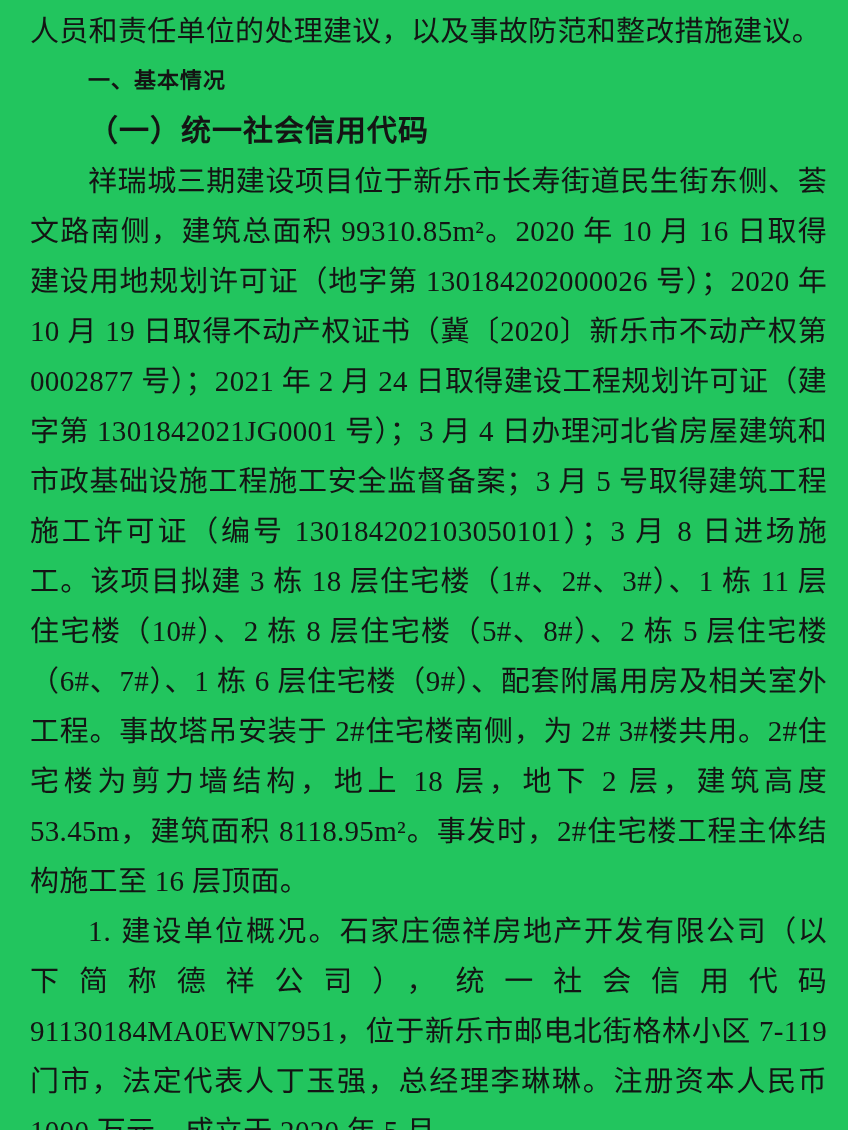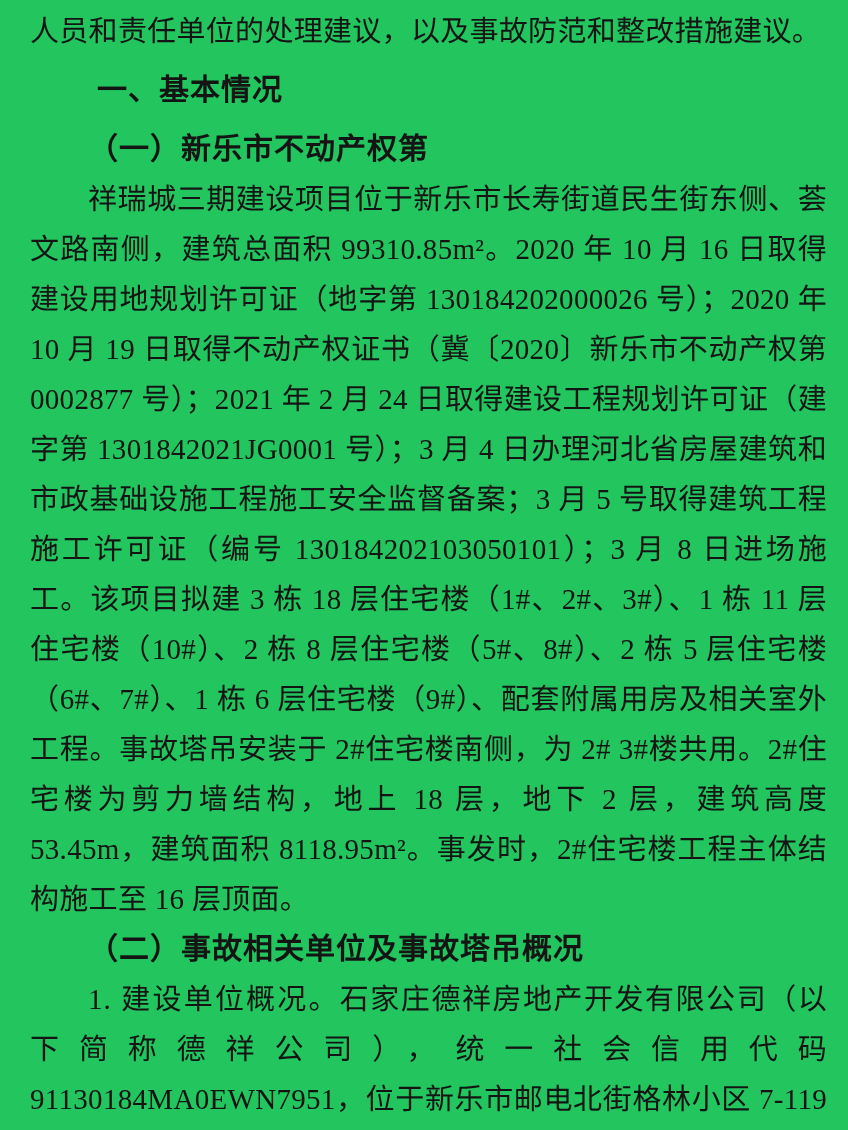--- a/index.html
+++ b/index.html
@@ -23,24 +23,24 @@
     margin: 0;
     font-size: 29px;
     line-height: 50px;
     text-align: justify;
     text-justify: inter-ideograph;
     letter-spacing: 0.3px;
   }
   .indent { text-indent: 58px; }
   .no-indent { text-indent: 0; }
   .h-hei {
-    margin: 9px;
+    margin: 0;
     font-family: Liberation Sans, sans-serif;
     font-weight: 700;
-    font-size: 30px;
+    font-size: 22px;
     line-height: 50px;
     text-indent: 58px;
     letter-spacing: 1px;
   }
   .h-kai {
     margin: 0;
     font-family: "Liberation Serif", "DejaVu Serif", serif;
     font-weight: 700;
     font-size: 30px;
     line-height: 50px;
@@ -54,21 +54,20 @@
 </style>
 </head>
 <body>
 
 <div class="page">
 
   <p class="body-par no-indent">人员和责任单位的处理建议，以及事故防范和整改措施建议。</p>
 
   <h2 class="h-hei">一、基本情况</h2>
 
-  <h3 class="h-kai">（一）新乐市不动产权第</h3>
+  <h3 class="h-kai">（一）统一社会信用代码</h3>
 
   <p class="body-par indent">祥瑞城三期建设项目位于新乐市长寿街道民生街东侧、荟文路南侧，建筑总面积 99310.85m²。2020 年 10 月 16 日取得建设用地规划许可证（地字第 130184202000026 号）；2020 年 10 月 19 日取得不动产权证书（冀〔2020〕新乐市不动产权第 0002877 号）；2021 年 2 月 24 日取得建设工程规划许可证（建字第 1301842021JG0001 号）；3 月 4 日办理河北省房屋建筑和市政基础设施工程施工安全监督备案；3 月 5 号取得建筑工程施工许可证（编号 130184202103050101）；3 月 8 日进场施工。该项目拟建 3 栋 18 层住宅楼（1#、2#、3#）、1 栋 11 层住宅楼（10#）、2 栋 8 层住宅楼（5#、8#）、2 栋 5 层住宅楼（6#、7#）、1 栋 6 层住宅楼（9#）、配套附属用房及相关室外工程。事故塔吊安装于 2#住宅楼南侧，为 2# 3#楼共用。2#住宅楼为剪力墙结构，地上 18 层，地下 2 层，建筑高度 53.45m，建筑面积 8118.95m²。事发时，2#住宅楼工程主体结构施工至 16 层顶面。</p>
 
-  <h3 class="h-kai">（二）事故相关单位及事故塔吊概况</h3>
 
   <p class="body-par indent"><span class="lead-bold">1. 建设单位概况。</span><span>石家庄德祥房地产开发有限公司（以下简称德祥公司），统一社会信用代码 91130184MA0EWN7951，位于新乐市邮电北街格林小区 7-119 门市，法定代表人丁玉强，总经理李琳琳。注册资本人民币 1000 万元，成立于 2020 年 5 月</span></p>
 
 </div>
 
 </body></html>

